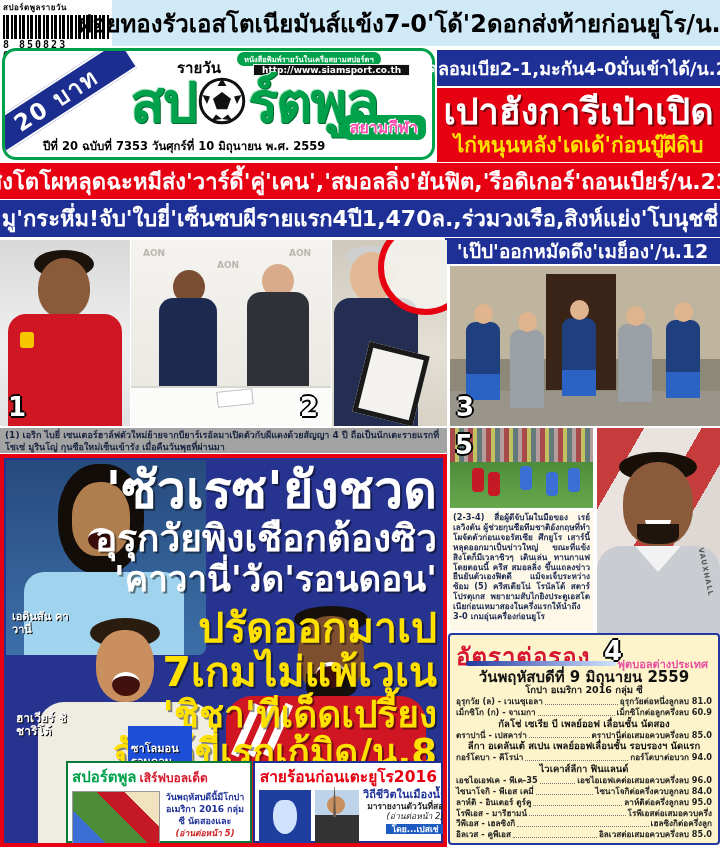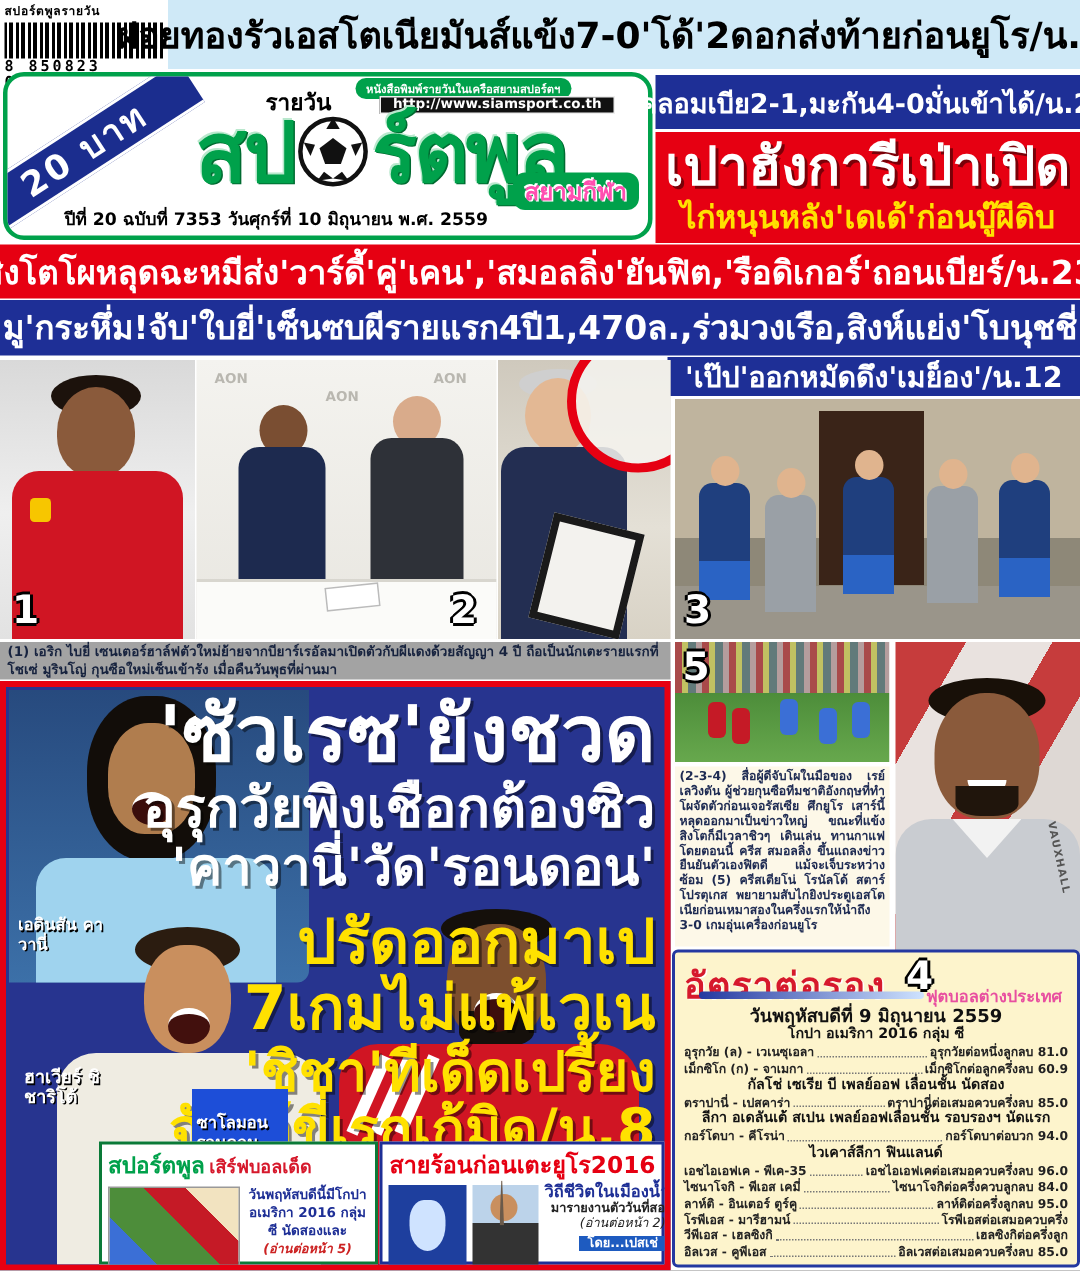--- a/index.html
+++ b/index.html
@@ -177,21 +177,21 @@
 
   
   .odds-box { position:absolute; left:448px; top:633px; width:272px; height:212px; background:#fdf4cc;
     border:2px solid #2438a0; border-radius:4px; padding:2px 6px; z-index:5; }
   .odds-logo { position:relative; height:34px; }
   .odds-title { color:#d6192c; font-size:24px; font-weight:900; letter-spacing:1px;
     text-shadow:1px 1px 0 #fff; }
   .odds-swoosh { position:absolute; left:10px; top:24px; width:150px; height:5px;
     background:linear-gradient(90deg,#2438a0,#cfe3ff); border-radius:3px; }
   .odds-sub { position:absolute; right:4px; top:18px; color:#e84fa0; font-size:11px; font-weight:900; }
-  .odds-date { text-align:center; font-size:12px; font-weight:900; color:#111; line-height:13px; }
+  .odds-date { text-align:center; font-size:15px; font-weight:900; color:#111; line-height:13px; }
   .ohead { text-align:center; font-size:9.5px; font-weight:900; color:#111; line-height:12px; }
   .orow { display:flex; align-items:flex-end; font-size:8.2px; font-weight:bold; color:#222; line-height:10.8px; white-space:nowrap; }
   .orow .dots { flex:1; border-bottom:1px dotted #777; margin:0 2px 2px; min-width:6px; }
 </style>
 </head>
 <body>
 
 <div class="page">
 
   <div class="barcode-block">

